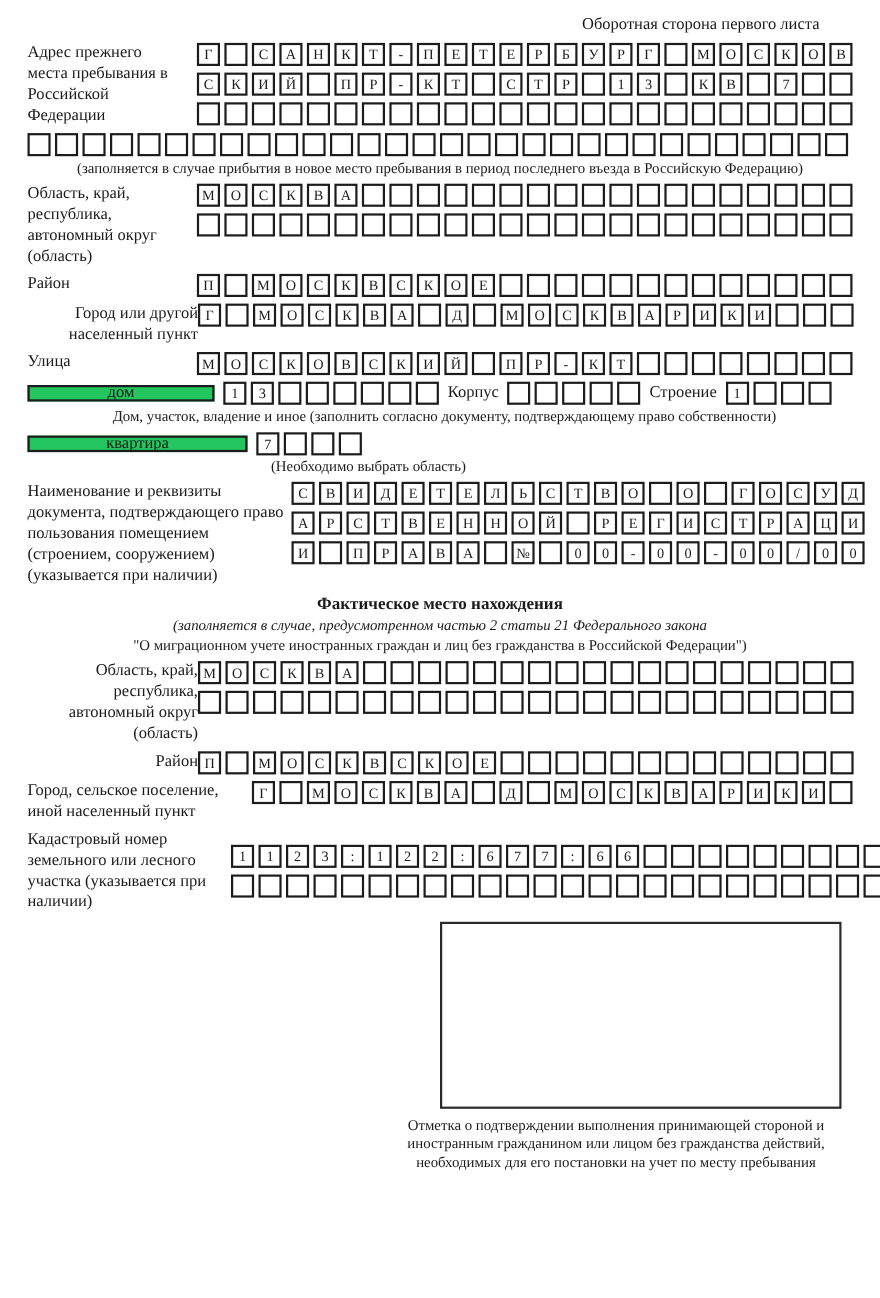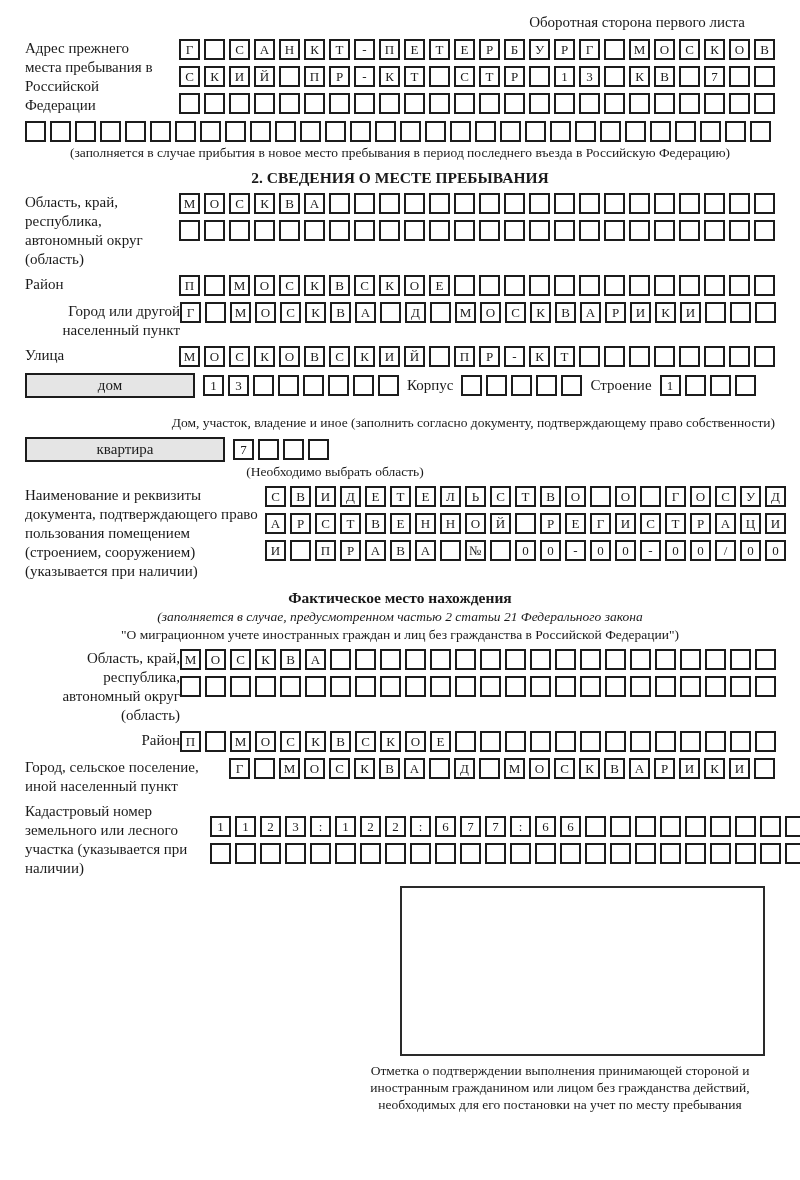--- a/index.html
+++ b/index.html
@@ -17,25 +17,25 @@
     border:2px solid #1c1c1c;display:flex;align-items:center;justify-content:center;
     font-size:13px;line-height:1;background:#fff;
   }
   .cellcol{margin-left:auto;display:flex;flex-direction:column;gap:6px;align-items:flex-end;}
   .field{display:flex;align-items:flex-start;margin-top:6px;}
   .flabel{font-size:15px;line-height:19px;flex:0 0 auto;}
   .w140{width:140px;} .w125{width:125px;} .w155{width:155px;text-align:right;} .w190{width:190px;}
   .w185{width:185px;} .w240{width:240px;}
   .fullrow{margin-top:6px;display:flex;gap:4px;justify-content:flex-start;}
   .caption{font-size:13.5px;text-align:center;margin-top:3px;}
-  .caption-left{font-size:13.5px;text-align:right;margin-top:17px;padding-left:8px;}
+  .caption-left{font-size:13.5px;text-align:center;margin-top:3px;padding-left:8px;}
   .sectitle{font-size:15.5px;font-weight:bold;text-align:center;margin-top:8px;}
   .houserow{display:flex;align-items:center;gap:8px;margin-top:6px;}
-  .bigbox{box-sizing:border-box;border:2px solid #1c1c1c;height:25px;
-    display:flex;align-items:center;justify-content:center;font-size:15px;background:#e5e5e5;}
+  .bigbox{box-sizing:border-box;border:2px solid #1c1c1c;height:15px;
+    display:flex;align-items:center;justify-content:center;font-size:15px;background:#22c55e;}
   .dom{width:170px;} .kv{width:200px;}
   .inlinelabel{font-size:15px;}
   .stayrow{display:flex;align-items:center;gap:12px;margin-top:8px;font-size:15px;}
   .checkbox{box-sizing:border-box;width:23px;height:23px;border:2px solid #1c1c1c;
     display:flex;align-items:center;justify-content:center;font-size:14px;background:#fff;}
   .staynote{width:620px;text-align:center;font-size:13.5px;margin-top:2px;}
   .subcap{font-size:13.5px;text-align:center;margin-top:2px;}
   .stampbox{box-sizing:border-box;width:365px;height:170px;border:2px solid #2a2a2a;
     margin:8px 10px 0 auto;background:#fff;}
   .stampcap{width:430px;margin:6px 0 0 auto;text-align:center;font-size:13.5px;line-height:17px;}
@@ -158,21 +158,20 @@
       <span class="cell"></span>
       <span class="cell"></span>
       <span class="cell"></span>
       <span class="cell"></span>
       <span class="cell"></span>
       <span class="cell"></span>
       <span class="cell"></span>
     </div>
   <div class="caption">(заполняется в случае прибытия в новое место пребывания в период последнего въезда в Российскую Федерацию)</div>
 
-  <div class="sectitle">2. СВЕДЕНИЯ О МЕСТЕ ПРЕБЫВАНИЯ</div>
 
   <div class="field">
     <div class="flabel w125">Область, край, республика, автономный округ (область)</div>
     <div class="cellcol">
       <div class="cellrow">
           <span class="cell">М</span>
           <span class="cell">О</span>
           <span class="cell">С</span>
           <span class="cell">К</span>
           <span class="cell">В</span>

